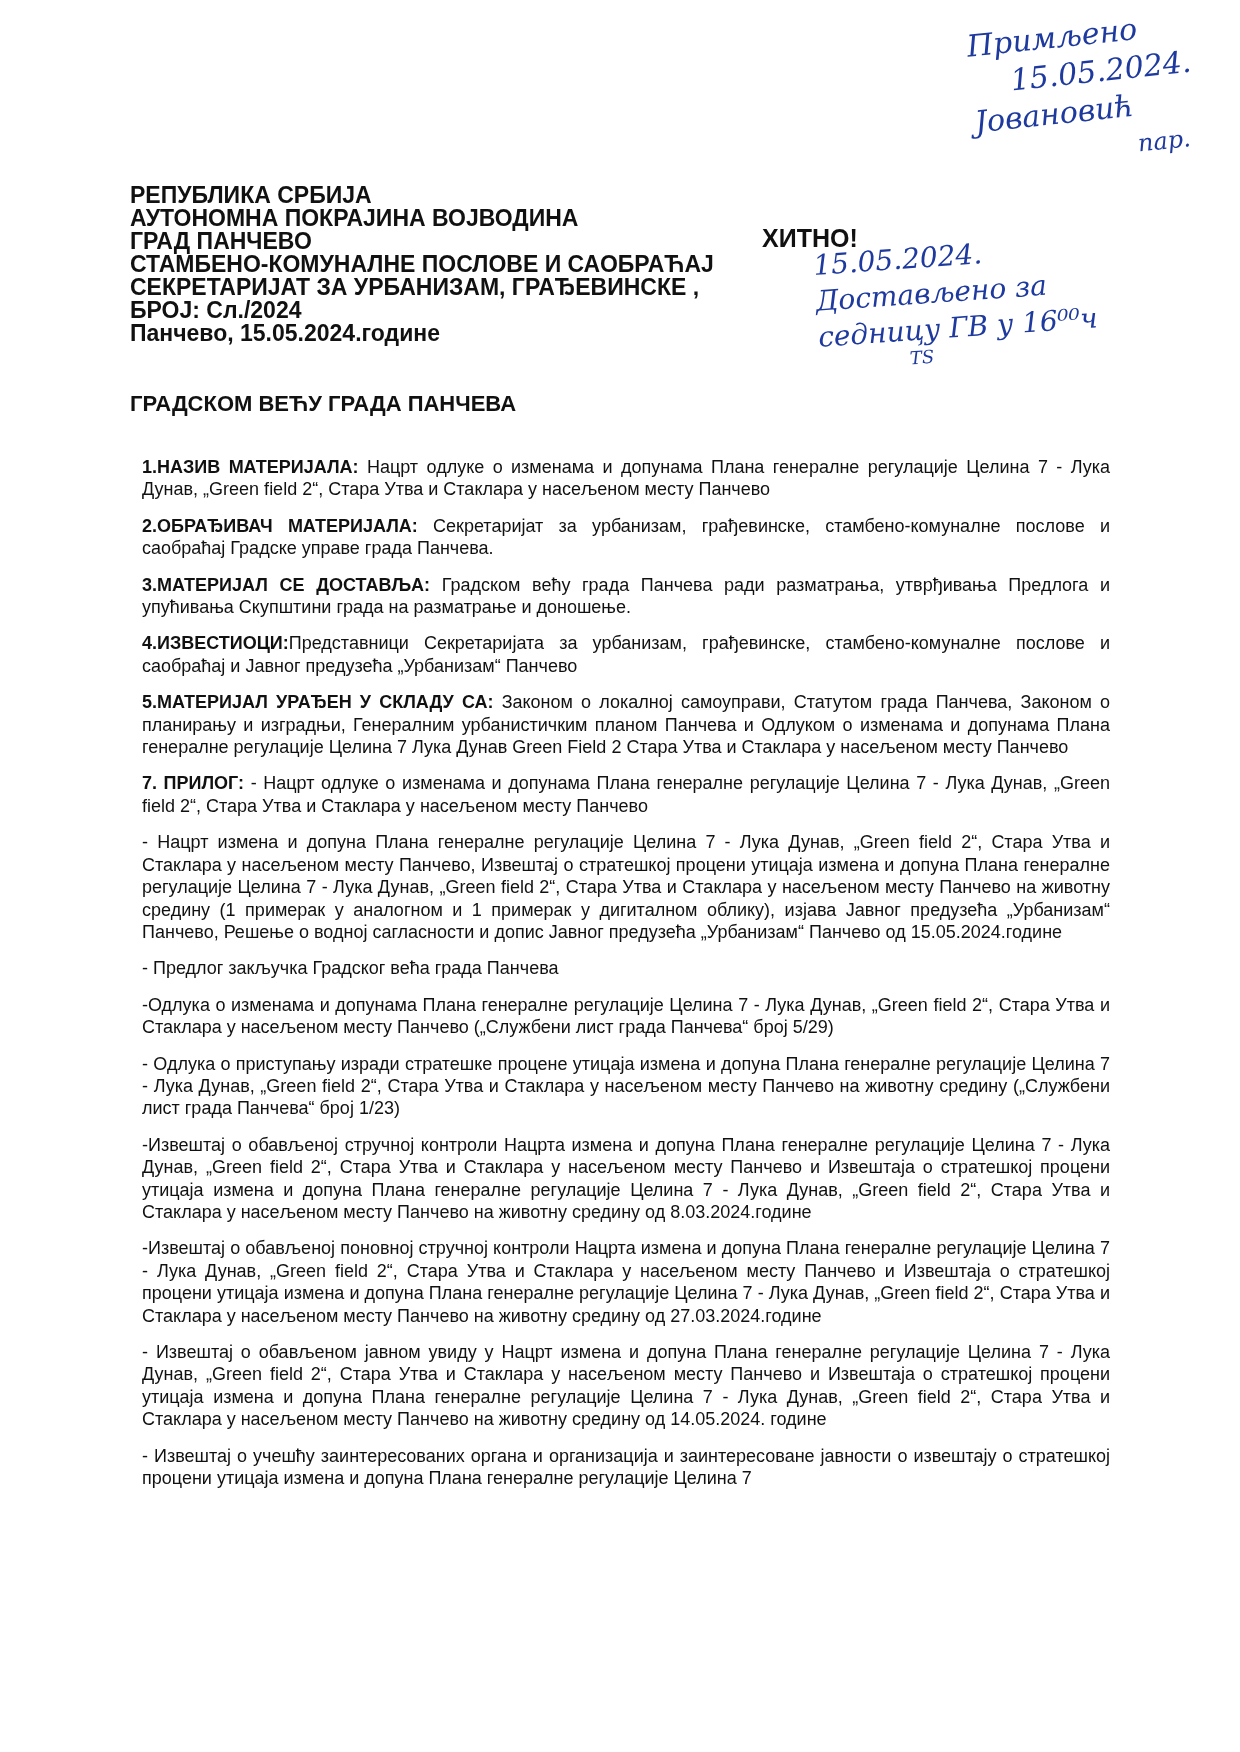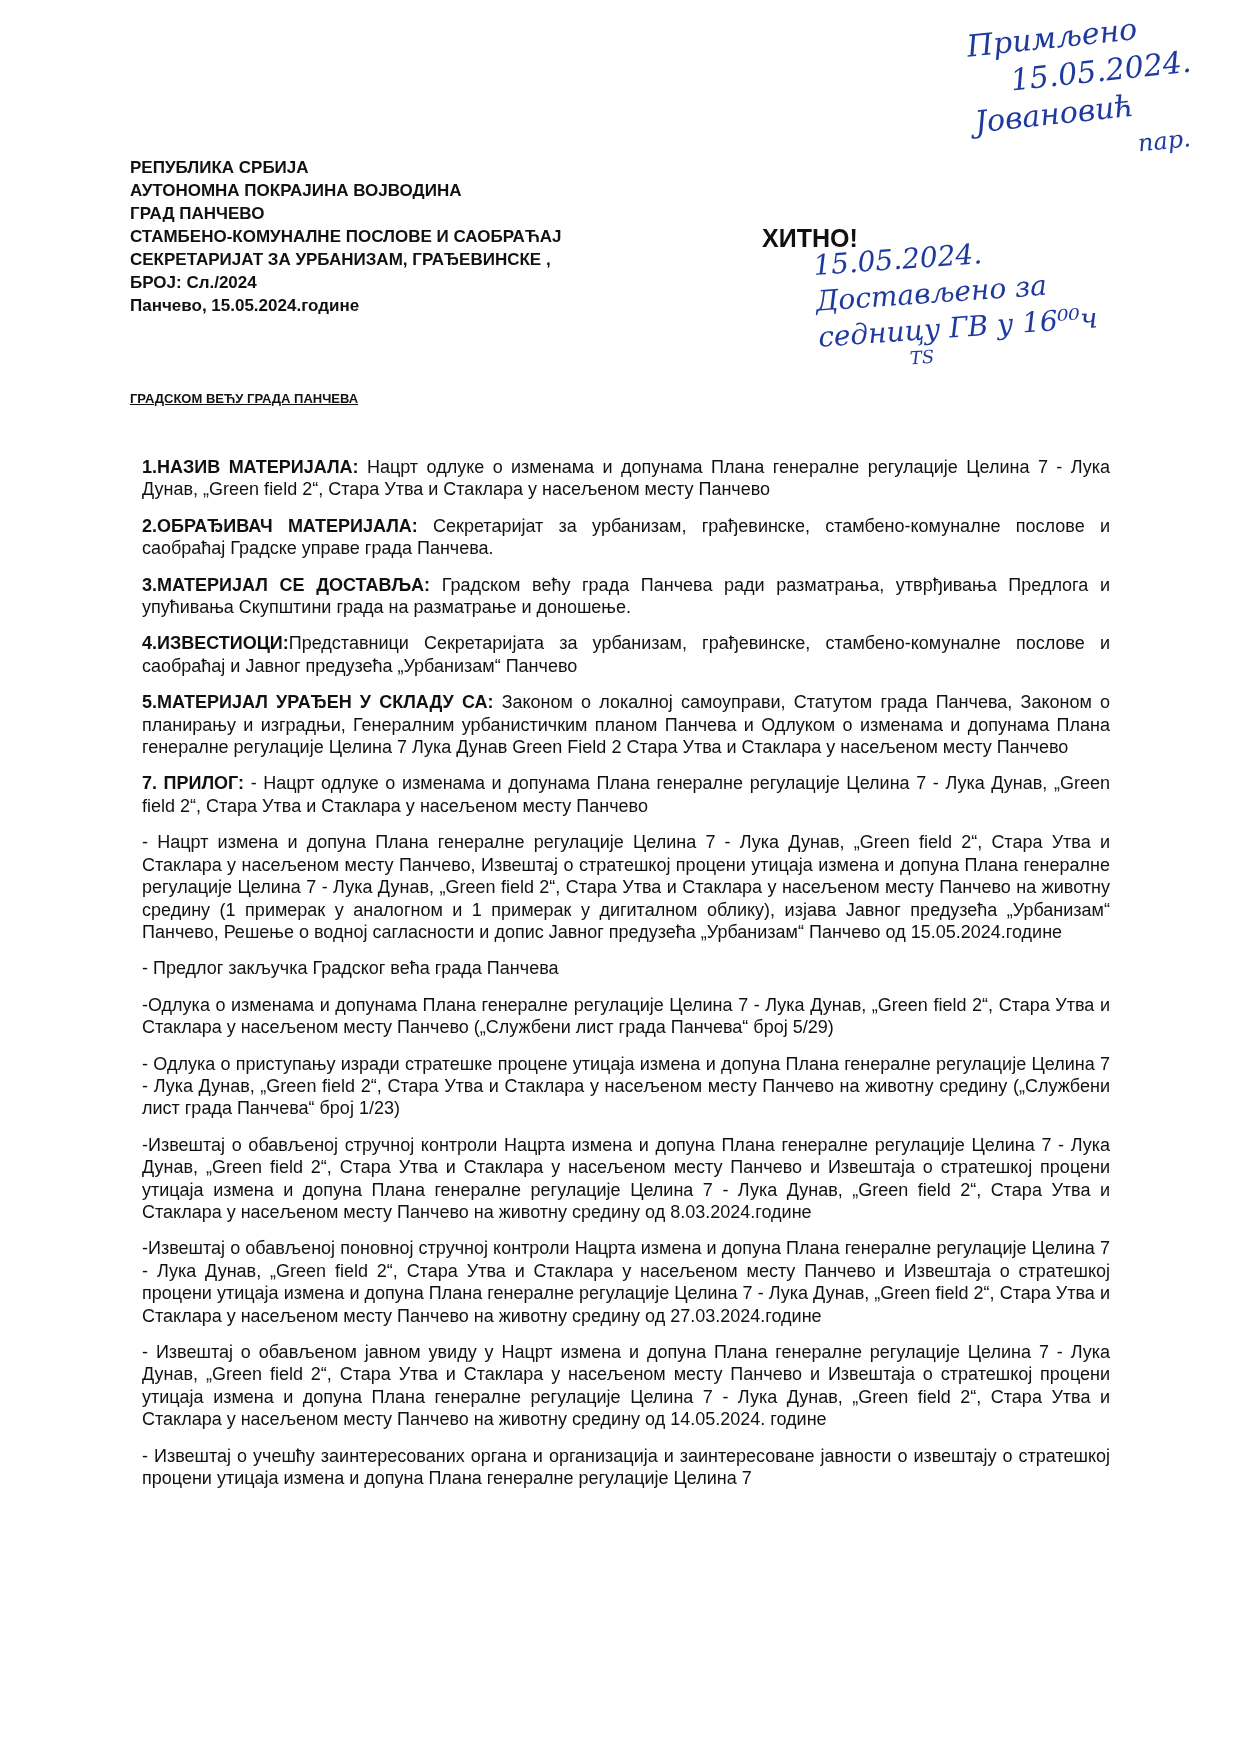--- a/index.html
+++ b/index.html
@@ -10,24 +10,24 @@
     .hw-top { left: 965px; top: 28px; font-size: 30px; line-height: 38px; transform: rotate(-6deg); transform-origin: left top; }
     .hw-top .l2 { padding-left: 40px; }
     .hw-top .l3 { padding-left: 0px; }
     .hw-top .l4 { padding-left: 160px; font-size: 24px; }
 
     .hw-mid { left: 812px; top: 248px; font-size: 28px; line-height: 36px; transform: rotate(-4deg); transform-origin: left top; }
     .hw-mid .l1 { padding-left: 0; }
     .hw-mid .l2 { padding-left: -10px; }
     .hw-mid .l4 { padding-left: 90px; font-size: 18px; line-height: 18px; }
 
-    .header { position: absolute; left: 130px; top: 156px; font-family: "Liberation Sans", sans-serif; font-weight: bold; font-size: 17px; line-height: 23px; }
+    .header { position: absolute; left: 130px; top: 184px; font-family: "Liberation Sans", sans-serif; font-weight: bold; font-size: 23px; line-height: 23px; }
     .header div { white-space: nowrap; }
     .urgent { position: absolute; left: 762px; top: 224px; font-family: "Liberation Sans", sans-serif; font-weight: bold; font-size: 25px; }
-    .addressee { position: absolute; left: 130px; top: 391px; font-family: "Liberation Sans", sans-serif; font-weight: bold; font-size: 13px; text-decoration: underline; }
+    .addressee { position: absolute; left: 130px; top: 391px; font-family: "Liberation Sans", sans-serif; font-weight: bold; font-size: 22px; }
 
     .body { position: absolute; left: 128px; top: 442px; width: 996px; font-family: "Liberation Sans", sans-serif; font-size: 18px; line-height: 22.4px; text-align: justify; }
     .body p { margin: 14px; }
     .body .lbl { font-weight: bold; }
   </style>
 </head>
 <body>
 
 <div class="page">
 

